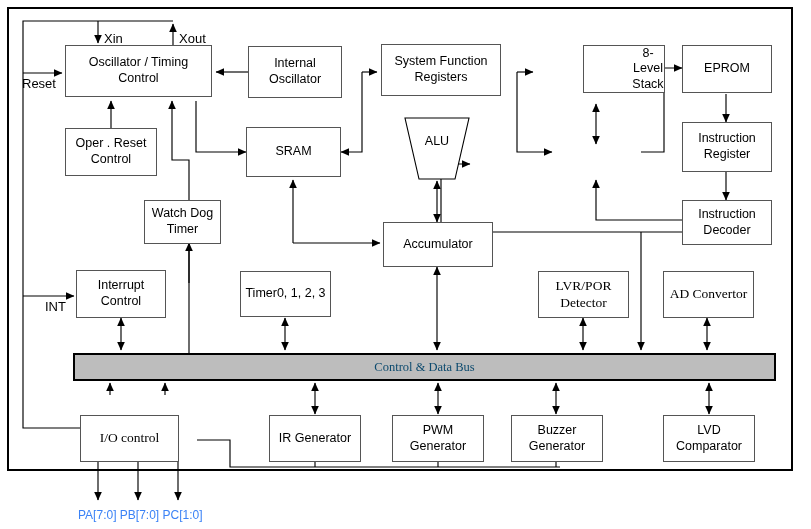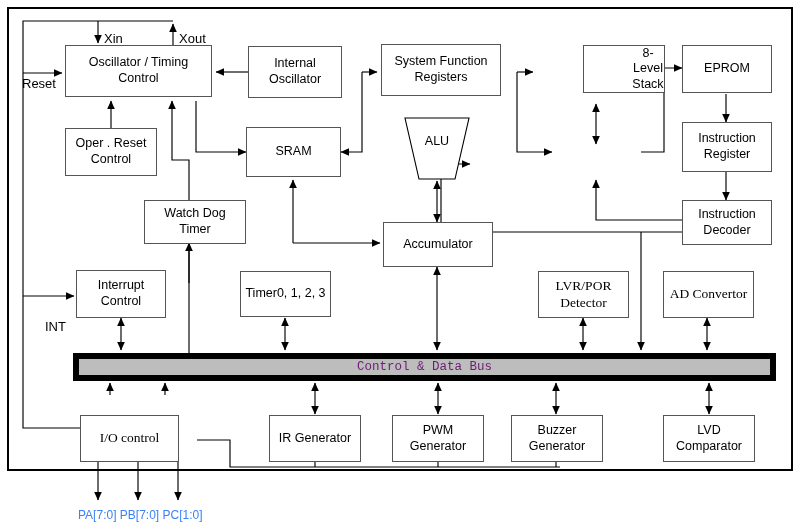--- a/index.html
+++ b/index.html
@@ -41,28 +41,28 @@
     z-index: 3;
   }
   .blk span { display: block; white-space: pre-line; }
   .serifblk {
     font-family: "Liberation Serif", serif;
     font-size: 13.5px;
   }
   .busbar {
     position: absolute;
     box-sizing: border-box;
-    border: 6px solid #000000;
+    border: 2px solid #000000;
     background: #bdbdbd;
     display: flex;
     align-items: center;
     justify-content: center;
-    font-family: Liberation Mono, monospace;
+    font-family: Liberation Serif, serif;
     font-size: 12.5px;
-    color: #701a75;
+    color: #0c4a6e;
     z-index: 3;
   }
   .lbl {
     position: absolute;
     font-family: "Liberation Sans", sans-serif;
     font-size: 13px;
     color: #000000;
     white-space: nowrap;
     z-index: 4;
   }
@@ -210,21 +210,21 @@
   <div class="blk" style="left:65px; top:45px; width:147px; height:52px;">
     <span>Oscillator / Timing
 Control</span>
   </div>
 
   <div class="blk" style="left:65px; top:128px; width:92px; height:48px;">
     <span>Oper . Reset
 Control</span>
   </div>
 
-  <div class="blk" style="left:144px; top:200px; width:102px; height:44px;">
+  <div class="blk" style="left:144px; top:200px; width:77px; height:44px;">
     <span>Watch Dog
 Timer</span>
   </div>
 
   <div class="blk" style="left:248px; top:46px; width:94px; height:52px;">
     <span>Internal
 Oscillator</span>
   </div>
 
   <div class="blk" style="left:246px; top:127px; width:95px; height:50px;">
@@ -308,16 +308,16 @@
   </div>
 
   <div class="blk" style="left:663px; top:415px; width:92px; height:47px;">
     <span>LVD
 Comparator</span>
   </div>
 
   <div class="lbl" style="left:104px; top:31px;">Xin</div>
   <div class="lbl" style="left:179px; top:31px;">Xout</div>
   <div class="lbl" style="left:22px; top:76px;">Reset</div>
-  <div class="lbl" style="left:45px; top:299px;margin-top:20px;">INT</div>
+  <div class="lbl" style="left:45px; top:299px;">INT</div>
   <div class="portlbl" style="left:78px; top:508px;">PA[7:0] PB[7:0] PC[1:0]</div>
 
 </div>
 
 </body></html>

